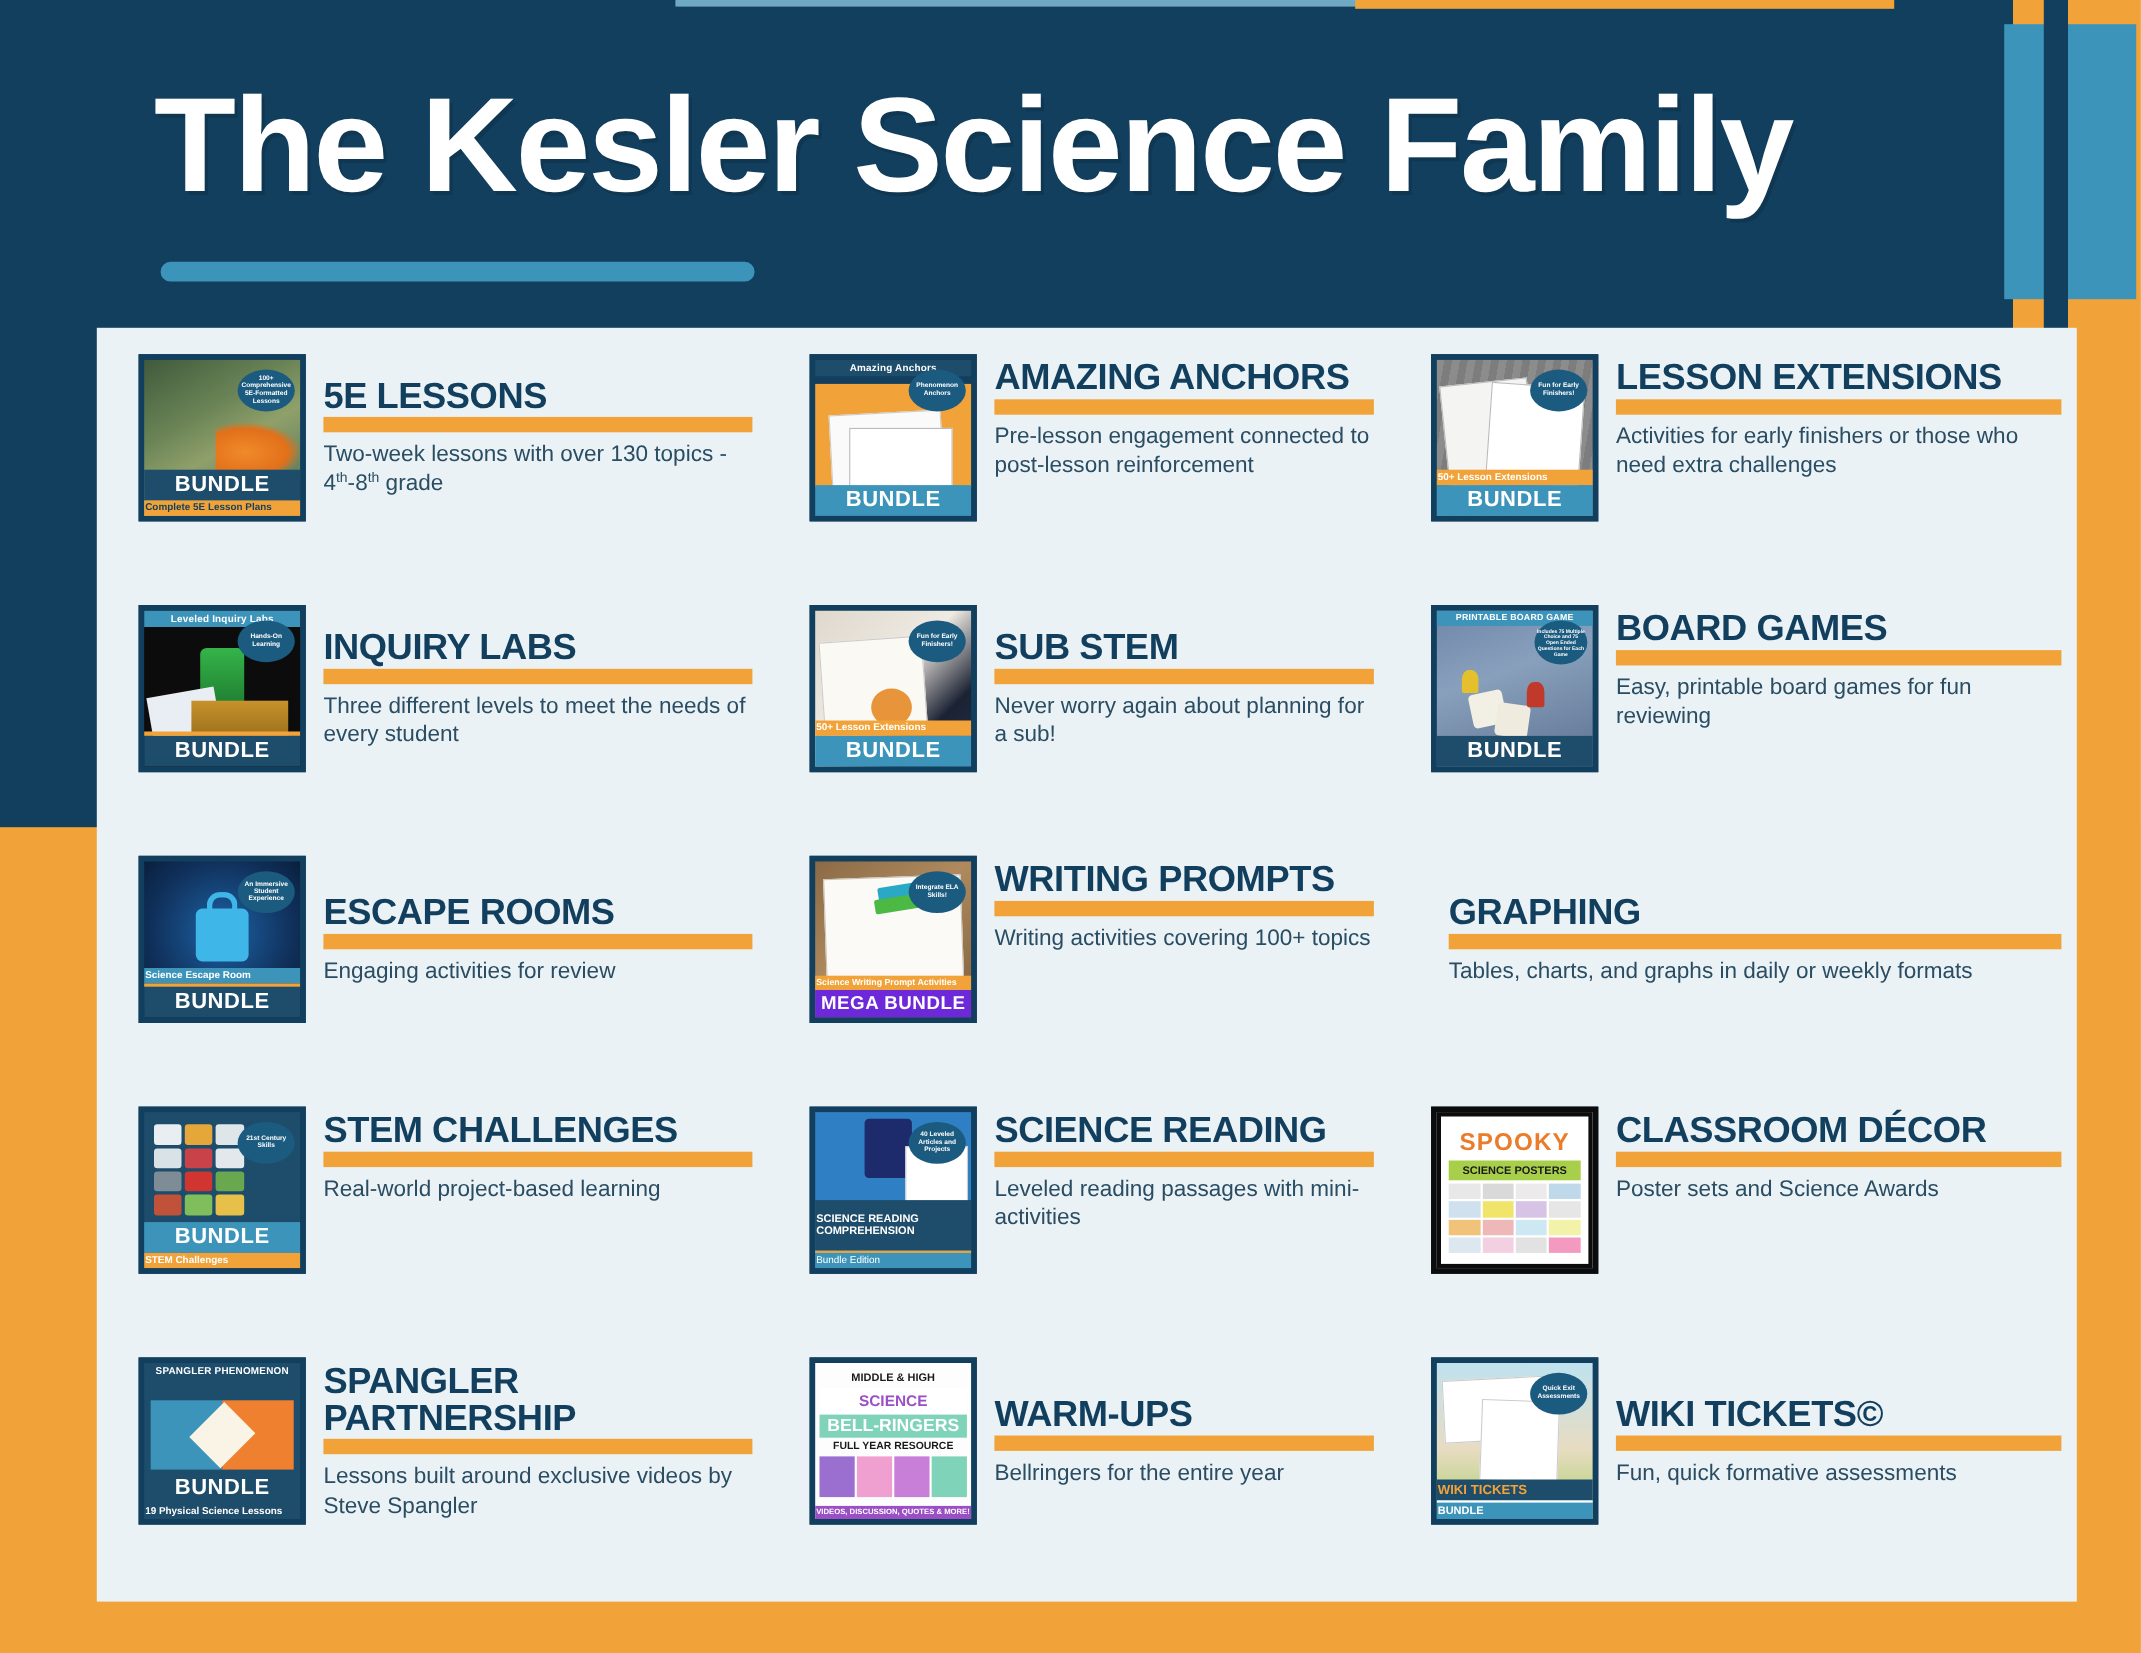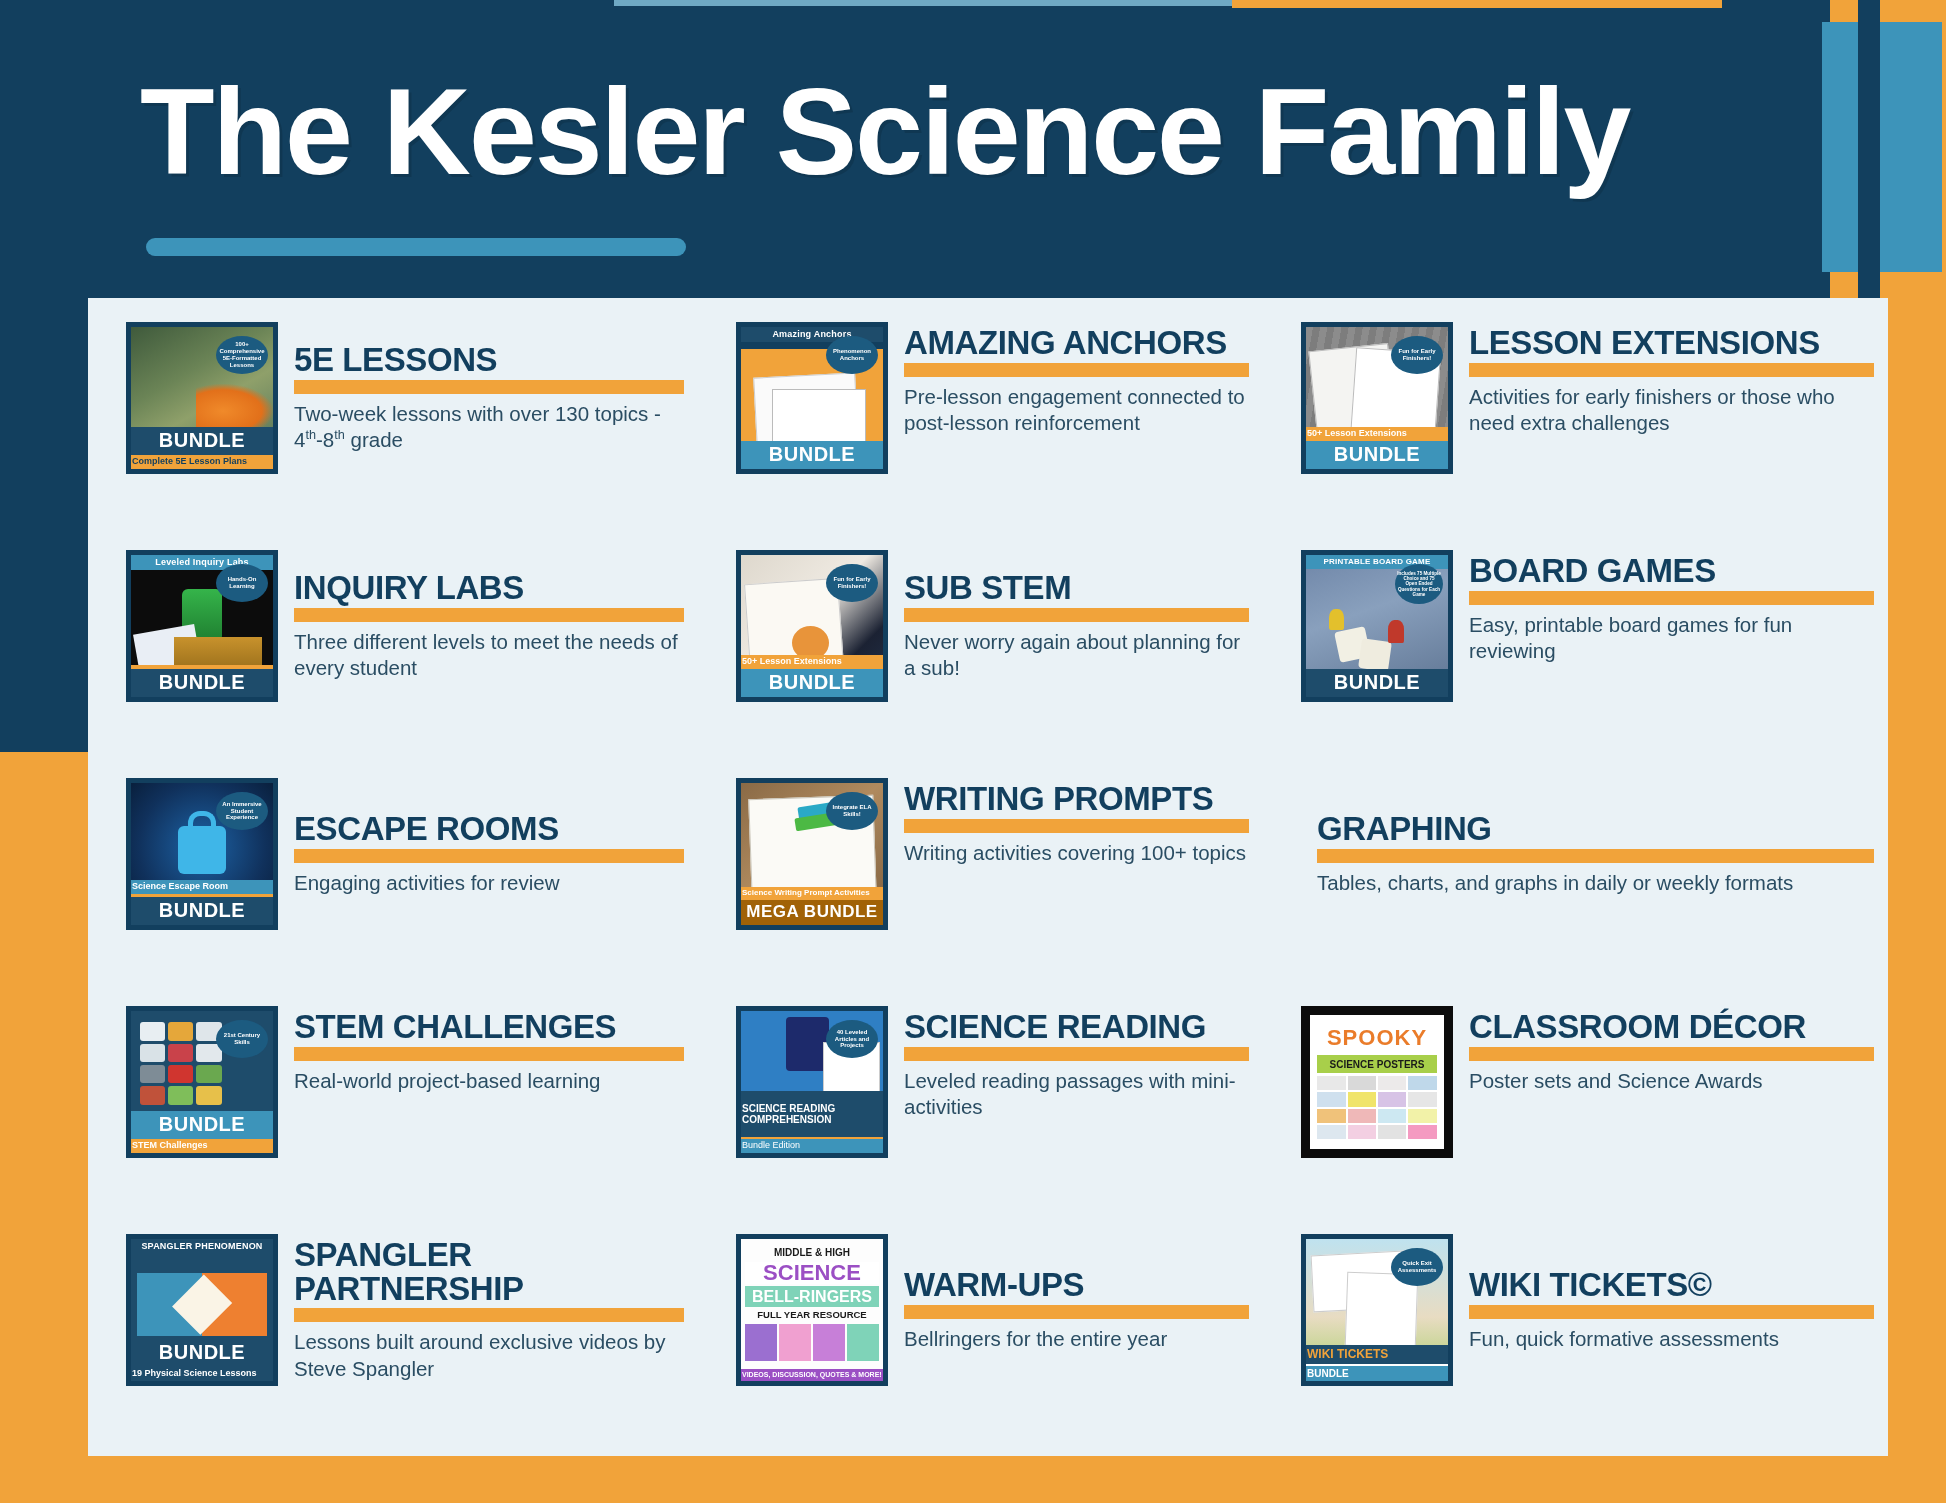--- a/index.html
+++ b/index.html
@@ -307,21 +307,21 @@
       <div class="item t-top">
         <div class="thumb-wrap">
           <div class="thumb">
             <div class="art" style="background:linear-gradient(140deg,#8a6a46 0%,#b08a5e 45%,#7d5f3e 100%);"></div>
             <div class="art" style="left:6%;top:10%;width:88%;height:72%;background:#fbfaf6;transform:rotate(-2deg);border:1px solid #c9c4b8;"></div>
             <div class="art" style="left:40%;top:14%;width:40%;height:9%;background:#2aa9c6;transform:rotate(-9deg);border-radius:2px;"></div>
             <div class="art" style="left:38%;top:22%;width:40%;height:9%;background:#4cb944;transform:rotate(-9deg);border-radius:2px;"></div>
             <div class="badge">Integrate ELA Skills!</div>
             <div class="footer">
               <div class="fband" style="background:#f1a33a;color:#fff;font-size:8px;">Science Writing Prompt Activities</div>
-              <div class="bundle small" style="background:#a16207;">MEGA BUNDLE</div>
+              <div class="bundle small" style="background:#6d28d9;">MEGA BUNDLE</div>
             </div>
           </div>
         </div>
         <div class="body">
           <div class="item-title">WRITING PROMPTS</div>
           <div class="orange-rule"></div>
           <div class="item-desc">Writing activities covering 100+ topics</div>
         </div>
       </div>
 
@@ -437,21 +437,21 @@
           <div class="orange-rule"></div>
           <div class="item-desc">Lessons built around exclusive videos by Steve Spangler</div>
         </div>
       </div>
 
       <div class="item t-mid">
         <div class="thumb-wrap">
           <div class="thumb">
             <div class="art" style="background:#fdfdfd;"></div>
             <div class="art" style="left:3%;top:3%;right:3%;height:13%;display:flex;align-items:center;justify-content:center;color:#1a1a1a;font-size:10px;font-weight:bold;">MIDDLE &amp; HIGH</div>
-            <div class="art" style="left:3%;top:16%;right:3%;height:16%;background:#fff;display:flex;align-items:center;justify-content:center;color:#9b4fc4;font-size:22px;font-weight:bold;">SCIENCE</div>
+            <div class="art" style="left:3%;top:16%;right:3%;height:16%;background:#fff;display:flex;align-items:center;justify-content:center;color:#9b4fc4;font-size:14px;font-weight:bold;">SCIENCE</div>
             <div class="art" style="left:3%;top:33%;right:3%;height:15%;background:#7fd3b8;display:flex;align-items:center;justify-content:center;color:#fff;font-size:16px;font-weight:bold;">BELL-RINGERS</div>
             <div class="art" style="left:3%;top:48%;right:3%;height:11%;display:flex;align-items:center;justify-content:center;color:#1a1a1a;font-size:9.5px;font-weight:bold;">FULL YEAR RESOURCE</div>
             <div class="art" style="left:3%;top:60%;right:3%;height:26%;display:grid;grid-template-columns:repeat(4,1fr);gap:2px;">
               <span style="background:#9b6fd0;"></span>
                 <span style="background:#f0a0d0;"></span>
                 <span style="background:#c77fd8;"></span>
                 <span style="background:#7fd3b8;"></span>
             </div>
             <div class="footer">
               <div class="fband" style="background:#9b4fc4;color:#fff;font-size:7px;">VIDEOS, DISCUSSION, QUOTES &amp; MORE!</div>

